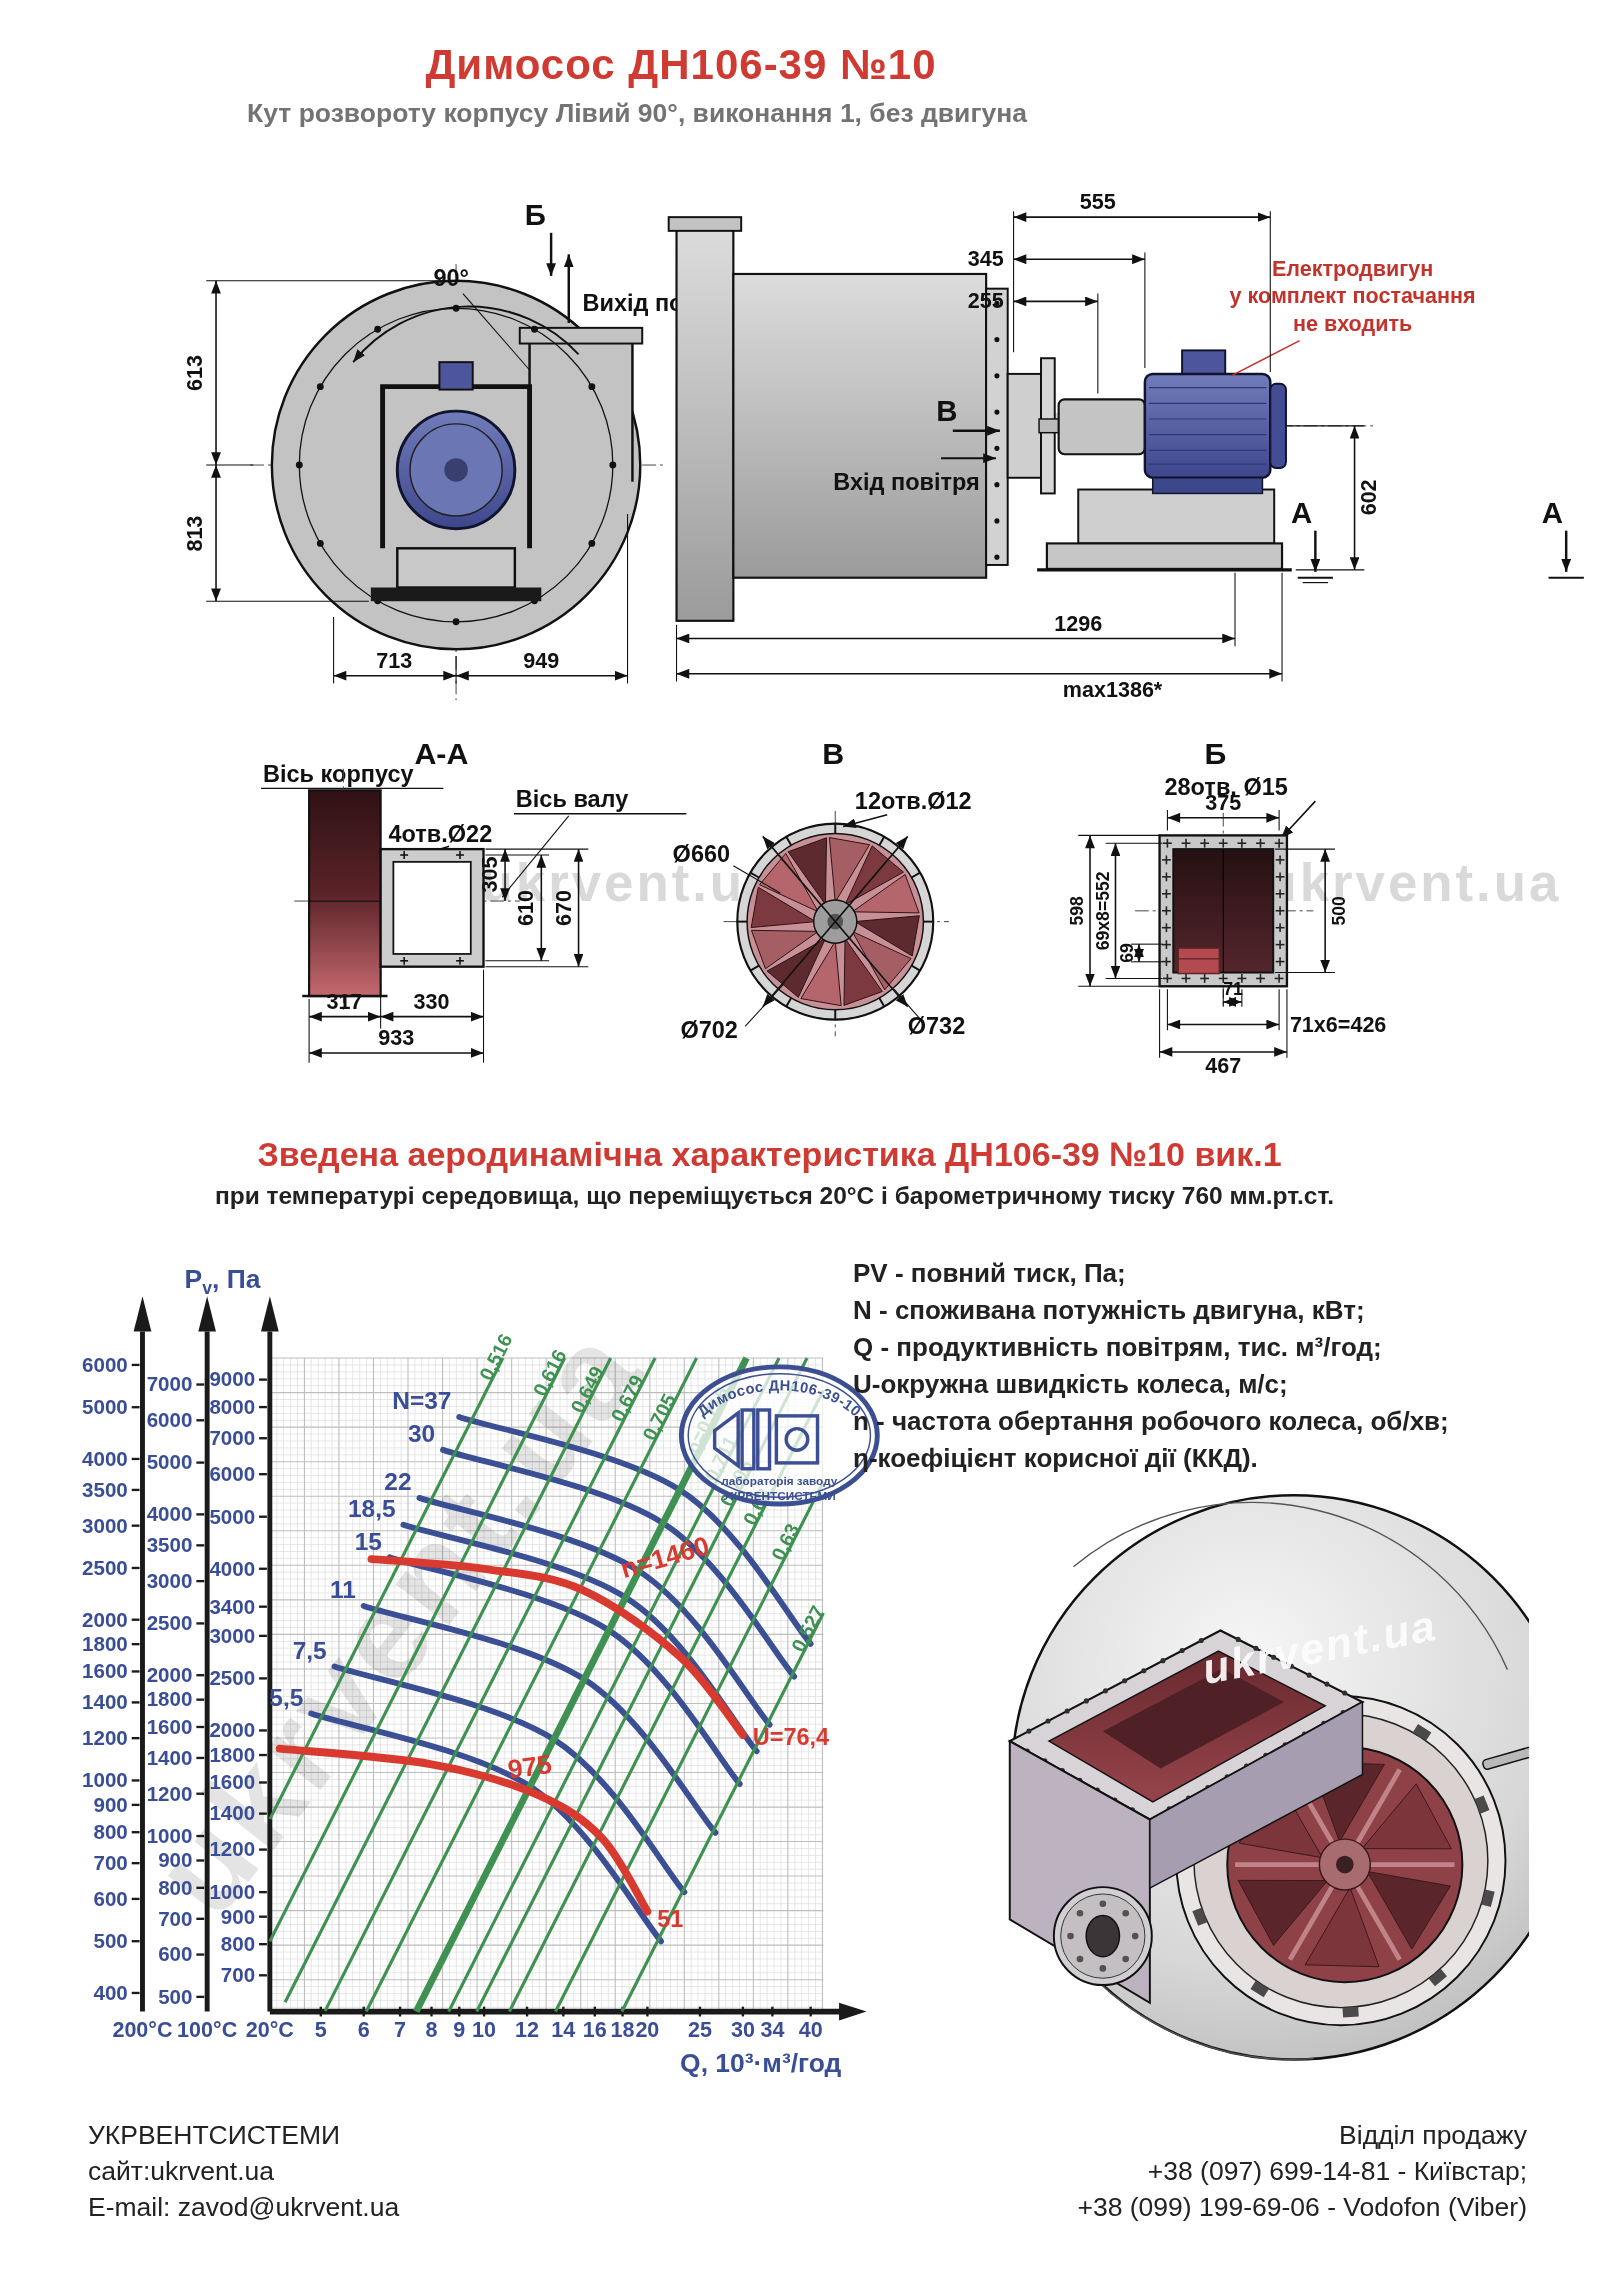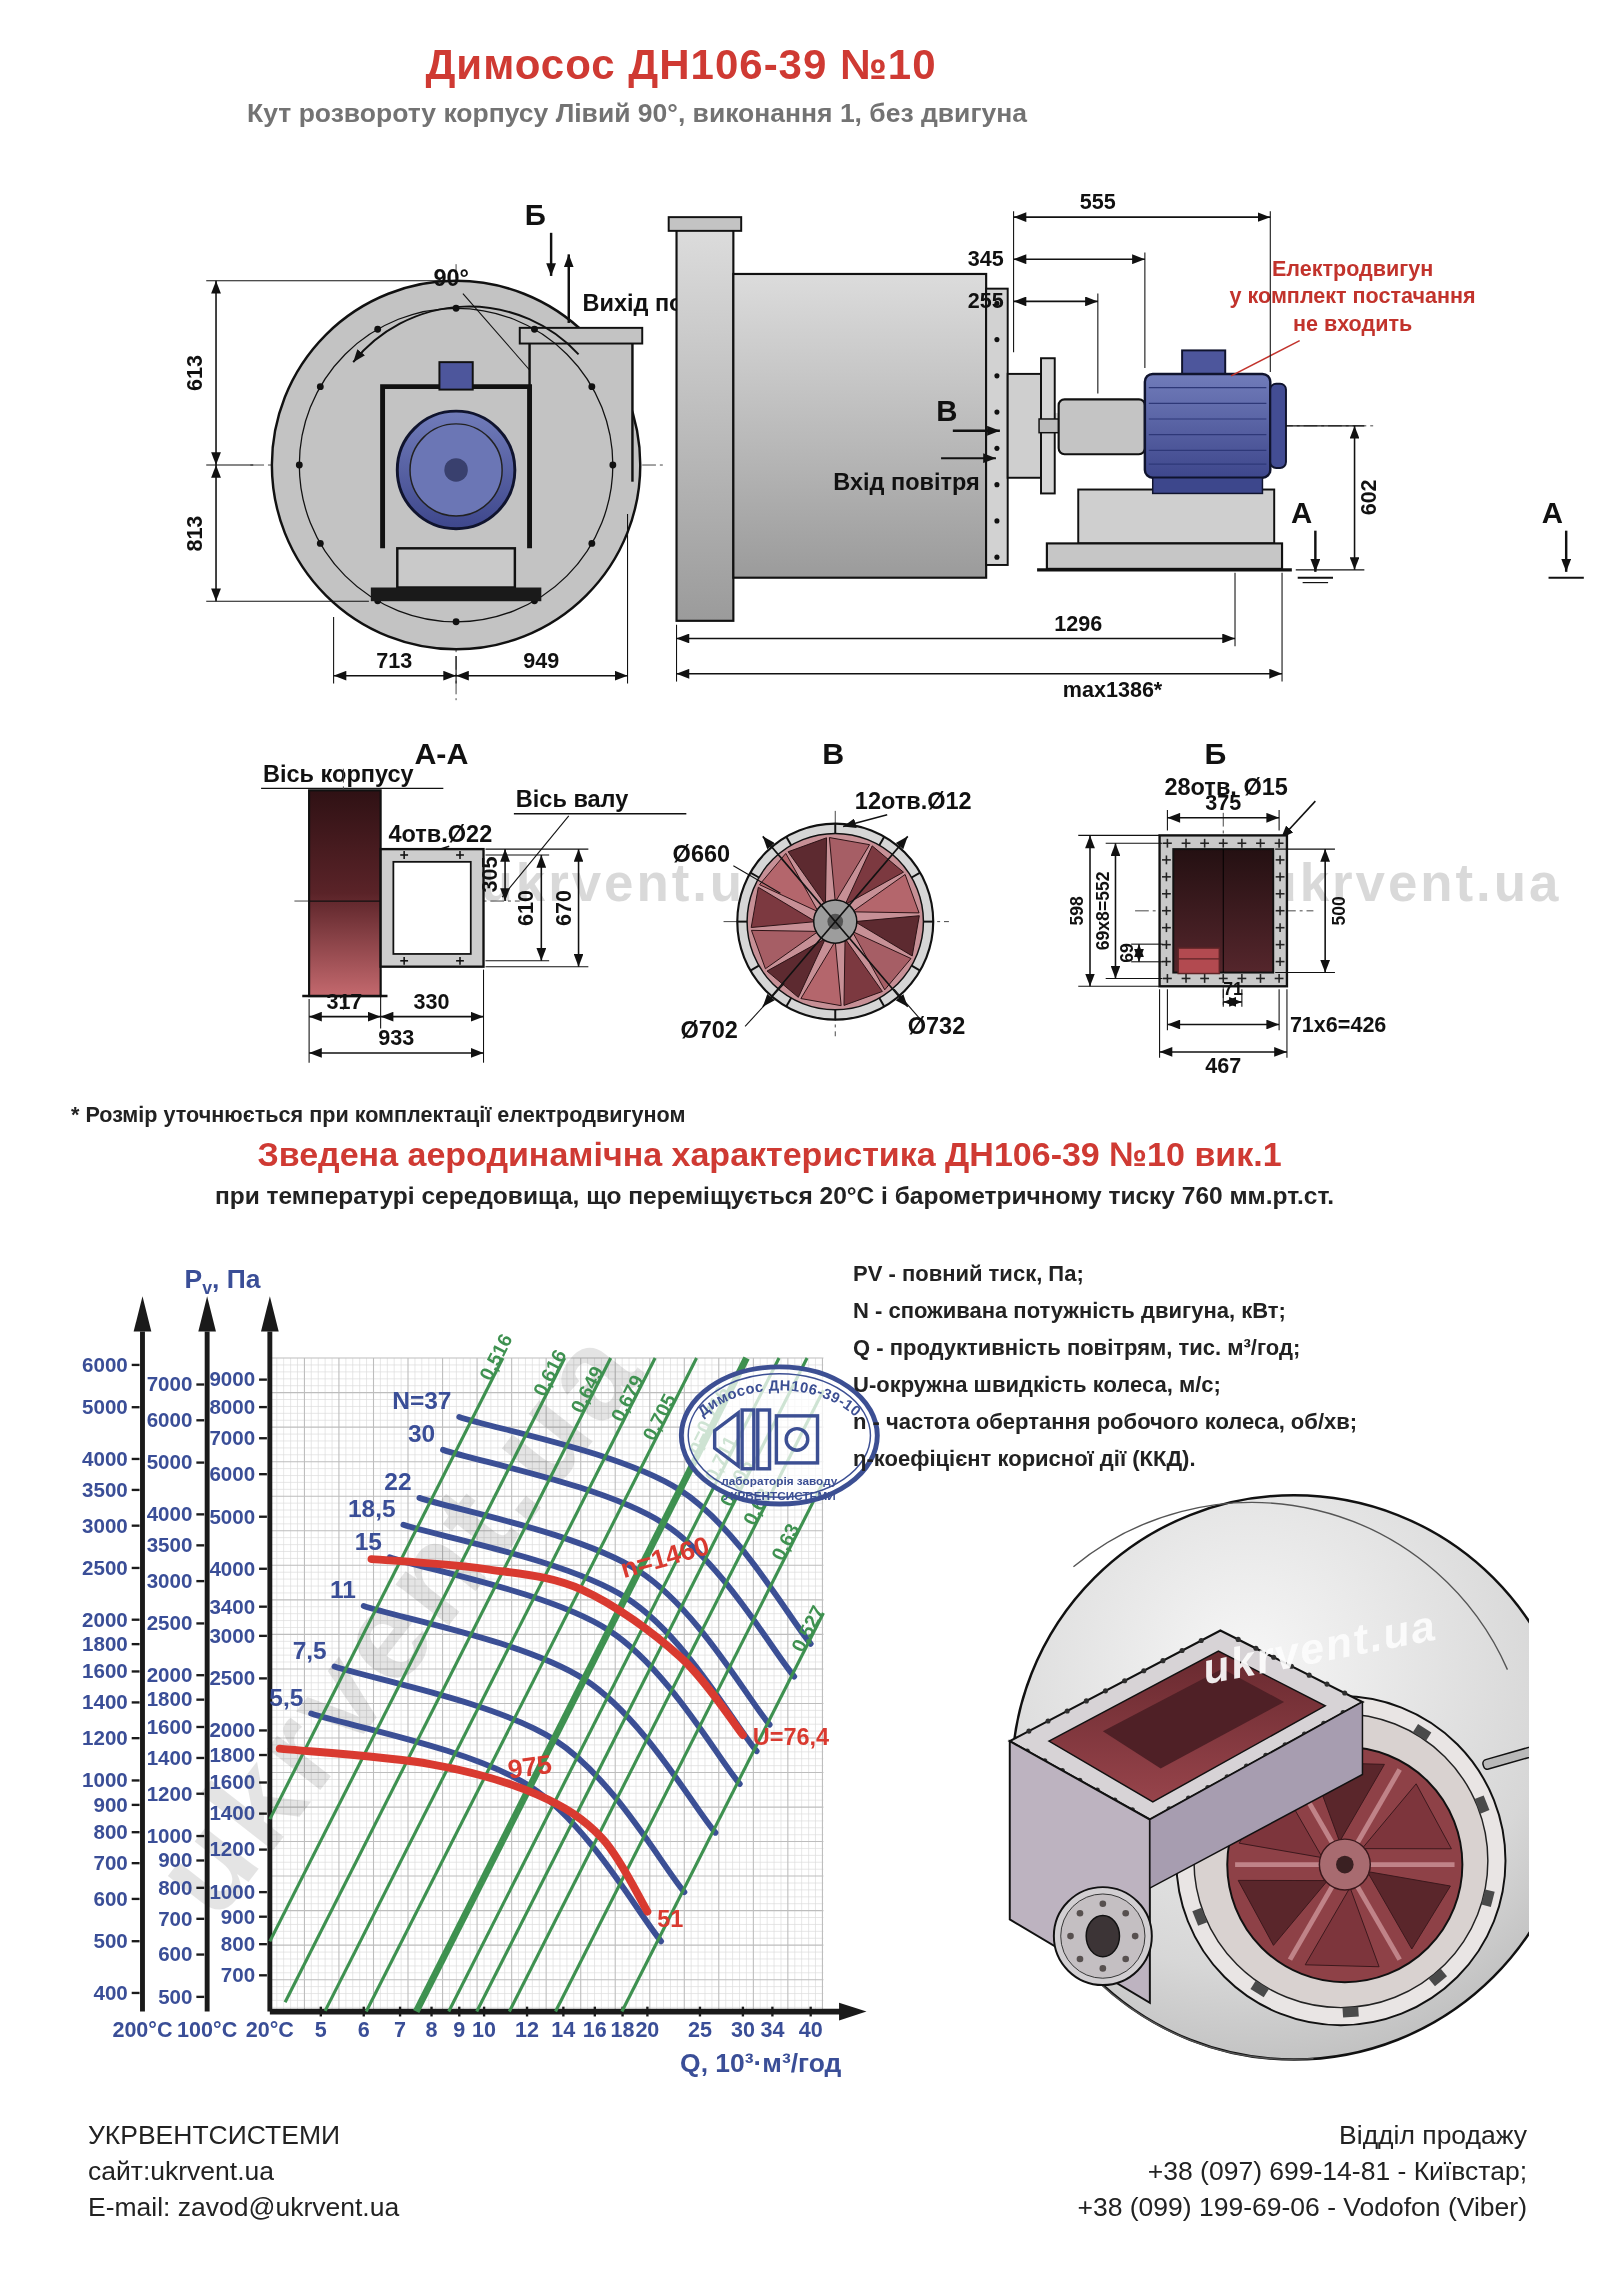--- a/index.html
+++ b/index.html
@@ -8,21 +8,21 @@
   .title{position:absolute;left:0;top:41px;width:1362px;text-align:center;
          color:#cf3a33;font-size:42px;font-weight:bold;letter-spacing:1px;}
   .subtitle{position:absolute;left:0;top:98px;width:1274px;text-align:center;
          color:#737373;font-size:26.5px;font-weight:bold;}
   .footnote{position:absolute;left:71px;top:1102px;font-size:21.6px;font-weight:bold;}
   .h2{position:absolute;left:0;top:1135px;width:1539px;text-align:center;
       color:#cf3a33;font-size:34px;font-weight:bold;}
   .h2sub{position:absolute;left:0;top:1182px;width:1549px;text-align:center;
       font-size:24.5px;font-we ight:bold;font-weight:bold;}
   .legend{position:absolute;left:853px;top:1255px;width:706px;}
-  .legend div{font-size:22px;font-weight:bold;line-height:37px;white-space:nowrap;}
+  .legend div{font-size:26px;font-weight:bold;line-height:37px;white-space:nowrap;}
   .footer-left{position:absolute;left:88px;top:2117px;font-size:26.5px;line-height:36px;}
   .footer-right{position:absolute;right:86px;top:2117px;font-size:26.5px;line-height:36px;text-align:right;}
   svg{position:absolute;}
   svg text{font-family:"Liberation Sans",sans-serif;}
   .lbl{font-size:24px;font-weight:bold;fill:#111;}
   .marker{font-size:30px;font-weight:bold;fill:#111;}
   .vtitle{font-size:31px;font-weight:bold;fill:#111;}
   .dimtxt{font-size:22px;font-weight:bold;fill:#111;}
   .dimtxt-s{font-size:18px;font-weight:bold;fill:#111;}
   .rednote{font-size:22px;font-weight:bold;fill:#c2332c;}
@@ -408,21 +408,20 @@
       <line class="ext" x1="1245" y1="880" x2="1245" y2="922"></line>
       <line class="dim" x1="1131" y1="916" x2="1245" y2="916" marker-start="url(#ah-s)" marker-end="url(#ah-e)"></line>
       <text class="dimtxt" x="1256" y="924">71х6=426</text>
       <line class="ext" x1="1123" y1="880" x2="1123" y2="950"></line>
       <line class="ext" x1="1253" y1="880" x2="1253" y2="950"></line>
       <line class="dim" x1="1123" y1="944" x2="1253" y2="944" marker-start="url(#ah-s)" marker-end="url(#ah-e)"></line>
       <text class="dimtxt" x="1188" y="966" text-anchor="middle">467</text>
     </g>
   </svg>
 
-  <div class="footnote">* Розмір уточнюється при комплектації електродвигуном</div>
 
   <div class="h2">Зведена аеродинамічна характеристика ДН106-39 №10 вик.1</div>
   <div class="h2sub">при температурі середовища, що переміщується 20°С і барометричному тиску 760 мм.рт.ст.</div>
 
   <svg id="aero-chart" style="left:69px;top:1247px" width="823" height="858" viewBox="0 0 840 875">
       <path d="M212.1,113V780M219.1,113V780M226.2,113V780M233.2,113V780M247.3,113V780M254.4,113V780M261.4,113V780M268.5,113V780M282.6,113V780M289.6,113V780M296.7,113V780M303.7,113V780M317.8,113V780M324.9,113V780M331.9,113V780M339.0,113V780M353.1,113V780M360.1,113V780M367.2,113V780M374.2,113V780M388.3,113V780M395.4,113V780M402.4,113V780M409.5,113V780M423.6,113V780M430.6,113V780M437.7,113V780M444.7,113V780M458.8,113V780M465.9,113V780M472.9,113V780M480.0,113V780M494.1,113V780M501.1,113V780M508.2,113V780M515.2,113V780M529.3,113V780M536.4,113V780M543.4,113V780M550.5,113V780M564.6,113V780M571.6,113V780M578.7,113V780M585.7,113V780M599.8,113V780M606.8,113V780M613.9,113V780M620.9,113V780M635.0,113V780M642.1,113V780M649.1,113V780M656.2,113V780M670.3,113V780M677.3,113V780M684.4,113V780M691.4,113V780M705.5,113V780M712.6,113V780M719.6,113V780M726.7,113V780M740.8,113V780M747.8,113V780M754.9,113V780M761.9,113V780M205,120.0H770M205,127.1H770M205,134.2H770M205,141.2H770M205,155.3H770M205,162.4H770M205,169.4H770M205,176.5H770M205,190.6H770M205,197.6H770M205,204.7H770M205,211.7H770M205,225.8H770M205,232.9H770M205,239.9H770M205,247.0H770M205,261.1H770M205,268.1H770M205,275.2H770M205,282.2H770M205,296.3H770M205,303.4H770M205,310.4H770M205,317.5H770M205,331.6H770M205,338.6H770M205,345.7H770M205,352.7H770M205,366.8H770M205,373.9H770M205,380.9H770M205,388.0H770M205,402.1H770M205,409.1H770M205,416.2H770M205,423.2H770M205,437.3H770M205,444.4H770M205,451.4H770M205,458.5H770M205,472.6H770M205,479.6H770M205,486.7H770M205,493.7H770M205,507.8H770M205,514.9H770M205,521.9H770M205,529.0H770M205,543.1H770M205,550.1H770M205,557.2H770M205,564.2H770M205,578.3H770M205,585.4H770M205,592.4H770M205,599.5H770M205,613.5H770M205,620.6H770M205,627.6H770M205,634.7H770M205,648.8H770M205,655.8H770M205,662.9H770M205,669.9H770M205,684.0H770M205,691.1H770M205,698.1H770M205,705.2H770M205,719.3H770M205,726.3H770M205,733.4H770M205,740.4H770M205,754.5H770M205,761.6H770M205,768.6H770M205,775.7H770" stroke="#dcdcdc" stroke-width="0.7" fill="none"></path>
       <path d="M205.0,113V780M240.3,113V780M275.5,113V780M310.8,113V780M346.0,113V780M381.3,113V780M416.5,113V780M451.8,113V780M487.0,113V780M522.3,113V780M557.5,113V780M592.8,113V780M628.0,113V780M663.2,113V780M698.5,113V780M733.7,113V780M769.0,113V780M205,113.0H770M205,148.3H770M205,183.5H770M205,218.8H770M205,254.0H770M205,289.3H770M205,324.5H770M205,359.8H770M205,395.0H770M205,430.3H770M205,465.5H770M205,500.8H770M205,536.0H770M205,571.3H770M205,606.5H770M205,641.7H770M205,677.0H770M205,712.2H770M205,747.5H770" stroke="#bdbdbd" stroke-width="1.1" fill="none"></path>
       <text x="150" y="690" class="cwm" transform="rotate(-52 150 690)">ukrvent.ua</text>
       <line x1="75" y1="86" x2="75" y2="780" stroke="#1a1a1a" stroke-width="5"></line>
       <polygon points="66,86 84,86 75,50" fill="#1a1a1a"></polygon>

